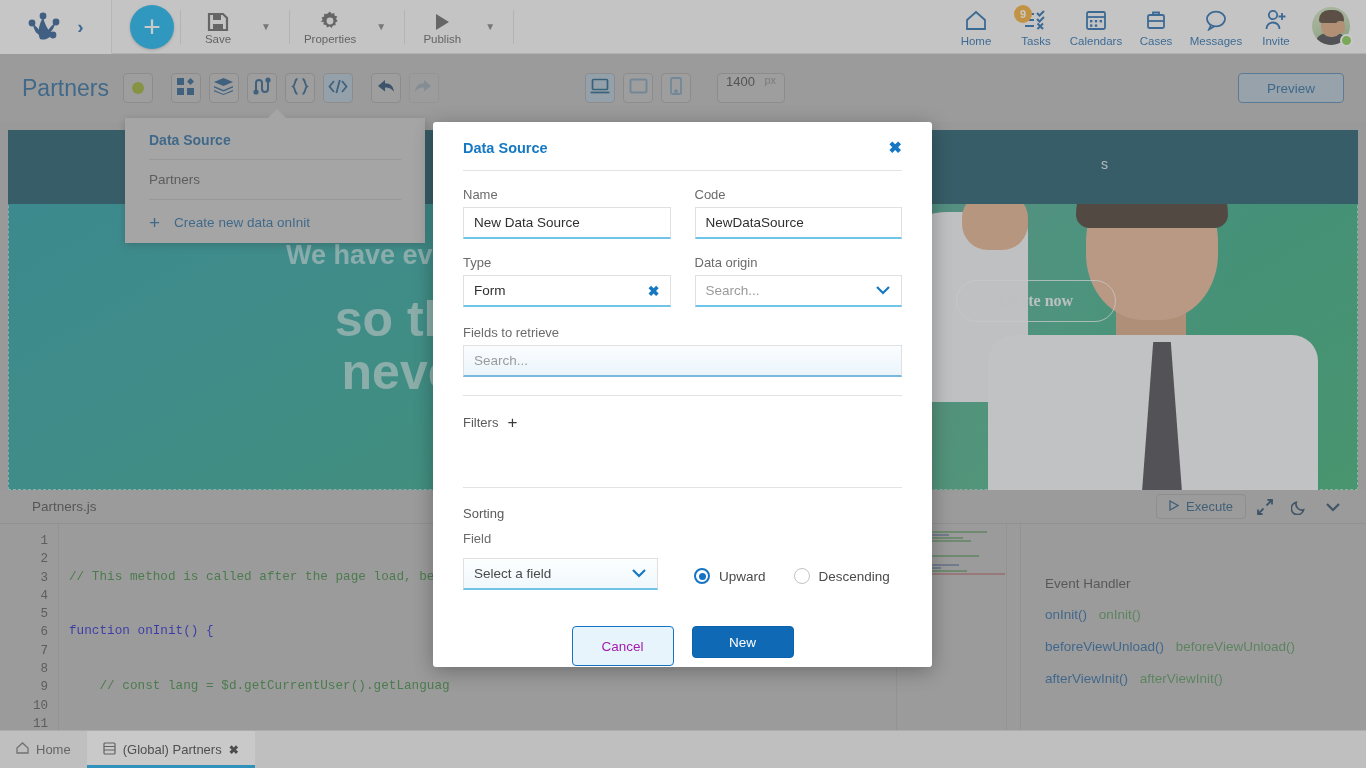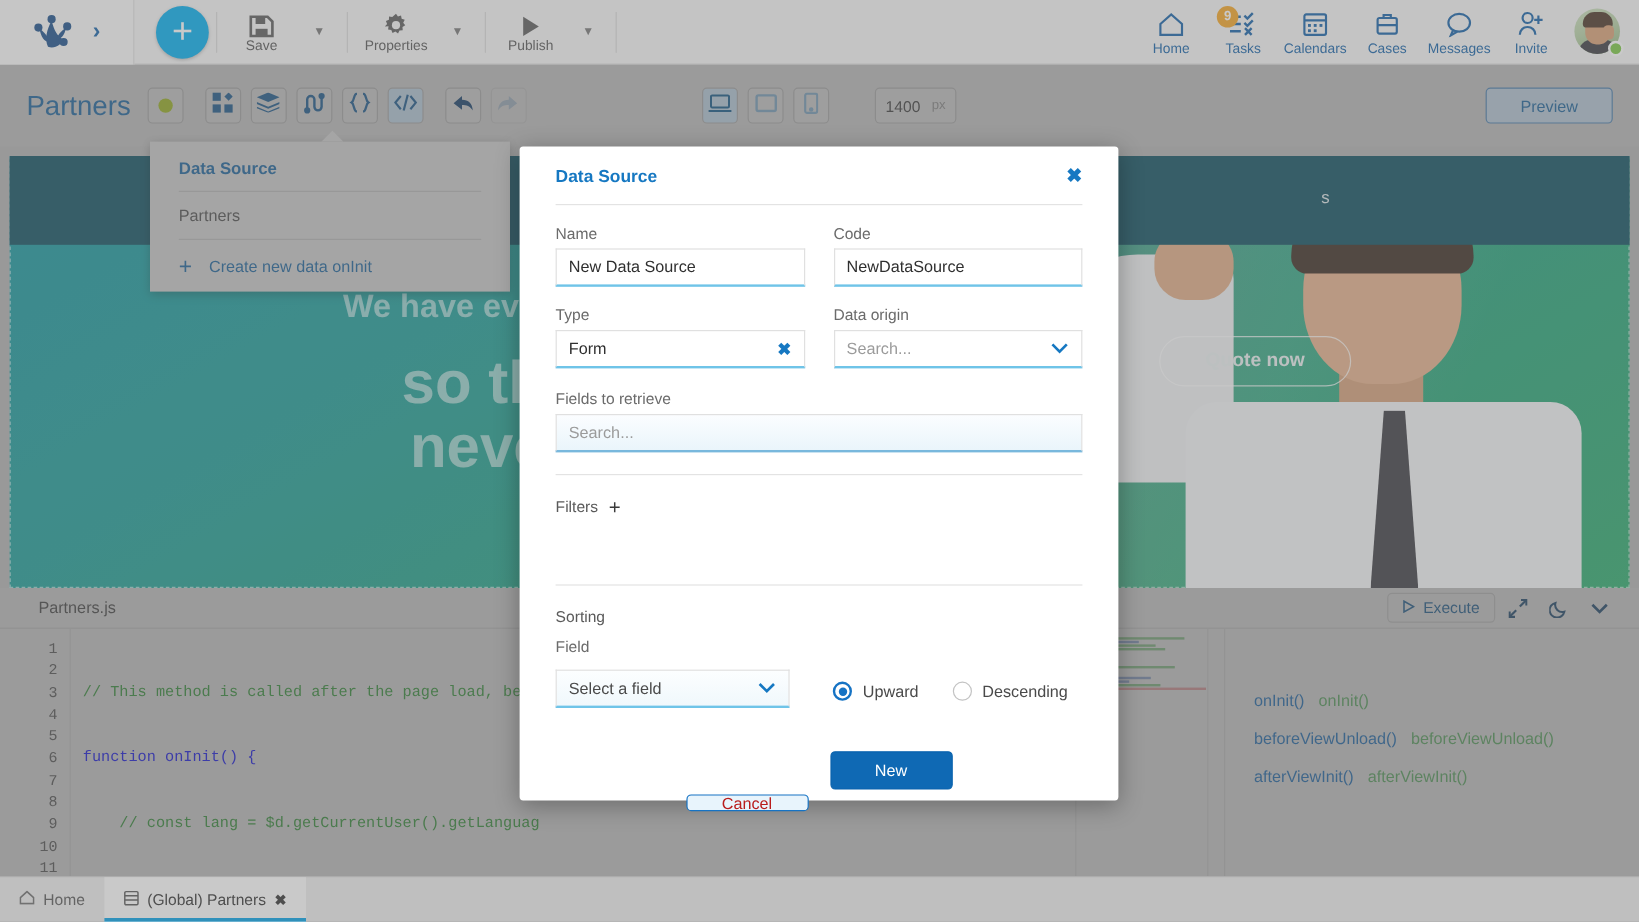--- a/index.html
+++ b/index.html
@@ -79,22 +79,22 @@
     margin-right: 8px; cursor: pointer; color: #1a5383;
   }
   .sq-btn.active { background: #a9bccb; }
   .sq-btn.disabled { opacity: .45; }
   .dot-green { width: 12px; height: 12px; border-radius: 50%; background: #8fa61e; }
   .gap-l { margin-left: 10px; }
 
   .center-tools { position: absolute; left: 585px; display: flex; align-items: center; }
   .px-box {
     width: 68px; height: 30px; border: 1px solid #9a9a9a; border-radius: 4px;
-    background: #b8b8b8; display: flex; align-items: center; justify-content: space-between;
-    padding: 0 8px; margin-left: 30px;
+    background: #b8b8b8; display: flex; justify-content: space-between;
+    padding: 0 8px; margin-left: 18px;
   }
   .px-val { font-size: 13px; color: #3a3a3a; }
   .px-unit { font-size: 11px; color: #7d7d7d; }
 
   .preview-btn {
     position: absolute; right: 22px; width: 106px; height: 30px;
     border: 1px solid #4a7ba8; border-radius: 4px; background: #adbfcd;
     color: #1a5e94; font-size: 13.5px; display: flex; align-items: center;
     justify-content: center; cursor: pointer;
   }
@@ -116,24 +116,24 @@
   .p-neck { position:absolute; right:172px; top:172px; width:70px; height:58px; background:#d49f78; }
   .p-shirt { position:absolute; right:40px; top:205px; width:330px; height:160px; background:#f2f3f5; border-radius:26px 26px 0 0; }
   .p-tie { position:absolute; right:176px; top:212px; width:40px; height:150px; background:#3b3b41; clip-path: polygon(28% 0,72% 0,100% 100%,0 100%); }
   .p-arm { position:absolute; right:330px; top:82px; width:150px; height:190px; background:#eef0f2; border-radius:70px 20px 0 40px; }
   .p-hand { position:absolute; right:330px; top:62px; width:66px; height:58px; border-radius:26px; background:#e0ab84; }
   .hero-text { position: absolute; left: 0; top: 110px; width: 920px; text-align: center; color: rgba(255,255,255,.55); }
   .ht-sub { font-size: 27px; font-weight: bold; margin-bottom: 22px; }
   .ht-big { font-size: 50px; font-weight: bold; line-height: 1.05; }
   .hero-menu { position: absolute; top: 26px; right: 250px; color: rgba(255,255,255,.85); font-size: 14px; }
   .quote-btn {
-    position: absolute; top: 150px; right: 232px; width: 160px; height: 42px;
+    position: absolute; top: 150px; right: 242px; width: 160px; height: 42px;
     border: 1px solid rgba(255,255,255,.75); border-radius: 22px;
     color: #e9f1f1; font-size: 16px; font-weight: bold;
-    display: flex; align-items: center; justify-content: center; cursor: pointer;
+    display: flex; align-items: center; justify-content: center; cursor: pointer; font-family: Liberation Serif, serif;
   }
 
   
   .editor { position: absolute; top: 490px; left: 0; width: 1366px; height: 240px; background: #b3b3b3; }
   .ed-head { height: 34px; display: flex; align-items: center; padding: 0 0 0 32px; border-bottom: 1px solid #a2a2a2; }
   .ed-title { font-size: 13.5px; color: #3f3f3f; }
   .ed-actions { margin-left: auto; display: flex; align-items: center; gap: 4px; padding-right: 18px; }
   .exec-btn {
     display: flex; align-items: center; gap: 7px; border: 1px solid #9d9d9d;
     border-radius: 4px; padding: 4px 12px; color: #1c4f78; font-size: 13px; cursor: pointer;
@@ -221,23 +221,23 @@
     display: flex; align-items: center; padding: 0 10px; font-size: 13.5px; color: #4a4a4a;
     background: linear-gradient(180deg,#fcfeff,#f0f8fc);
   }
   .radios { display: flex; align-items: center; gap: 28px; padding-bottom: 6px; }
   .radio { display: flex; align-items: center; gap: 9px; font-size: 13.5px; color: #4a4a4a; cursor: pointer; }
   .rd { width: 16px; height: 16px; border-radius: 50%; border: 1px solid #c3c3c3; display: flex; align-items: center; justify-content: center; }
   .rd.on { border: 2px solid #1673c4; }
   .rd.on::after { content: ""; width: 7px; height: 7px; border-radius: 50%; background: #1673c4; }
   .m-foot { display: flex; justify-content: center; gap: 18px; margin-top: 36px; }
   .btn-cancel {
-    width: 102px; height: 14px; border: 1px solid #1673c4; border-radius: 4px;
-    background: #e8f4fc; color: #b91c1c; font-size: 13.5px;
-    display: flex; align-items: center; justify-content: center; cursor: pointer; margin-top: 36px;
+    width: 102px; height: 40px; border: 1px solid #1673c4; border-radius: 4px;
+    background: #e8f4fc; color: #a21caf; font-size: 13.5px;
+    display: flex; align-items: center; justify-content: center; cursor: pointer;
   }
   .btn-new {
     width: 102px; height: 32px; border: 1px solid #0a63ae; border-radius: 4px;
     background: #0f69b4; color: #fff; font-size: 13.5px;
     display: flex; align-items: center; justify-content: center; cursor: pointer;
   }
 </style>
 </head>
 <body>
 
@@ -582,20 +582,21 @@
         <div class="mm-line mm-gap"></div>
         <div class="mm-line mm-blue" style="width:58px"></div>
         <div class="mm-line mm-blue" style="width:40px"></div>
         <div class="mm-line" style="width:66px"></div>
         <div class="mm-line mm-red" style="width:104px"></div>
       </div>
       <div class="rail"></div>
       <div class="ev-panel">
         <div class="ev-head"></div>
         <div class="ev-body">
+          <div class="ev-title">Event Handler</div>
           <div class="ev-row">
             <span class="ev-k">onInit()</span>
             <span class="ev-v">onInit()</span>
           </div>
           <div class="ev-row">
             <span class="ev-k">beforeViewUnload()</span>
             <span class="ev-v">beforeViewUnload()</span>
           </div>
           <div class="ev-row">
             <span class="ev-k">afterViewInit()</span>

